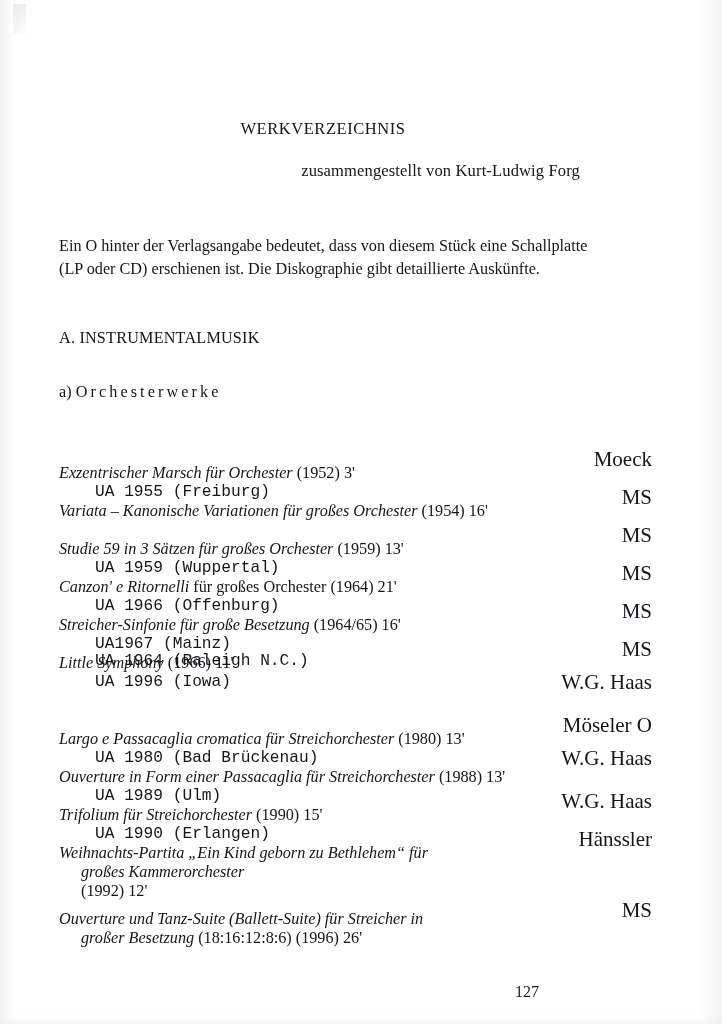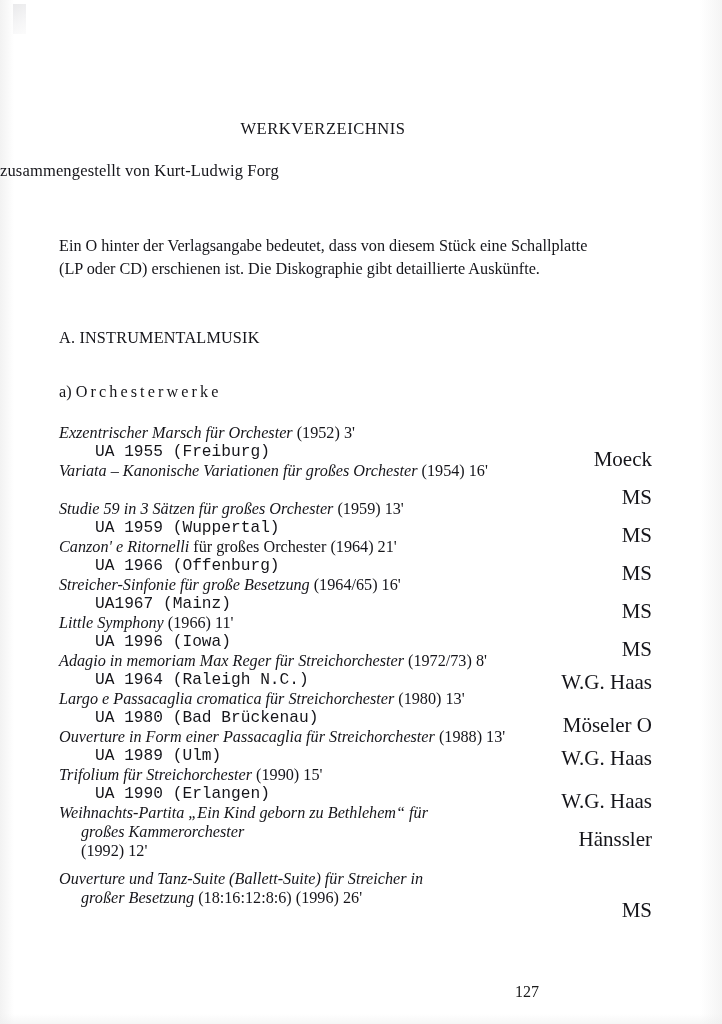--- a/index.html
+++ b/index.html
@@ -50,21 +50,21 @@
     text-align: center;
     font-size: 16.5px;
     letter-spacing: .55px;
     color: #15151a;
   }
   .subtitle {
     position: absolute;
     left: 0;
     top: 161px;
     width: 580px;
-    text-align: left;
+    text-align: right;
     font-size: 16.5px;
     letter-spacing: .15px;
     color: #15151a;
   }
 
   .intro {
     position: absolute;
     left: 59px;
     top: 235px;
     width: 545px;
@@ -109,20 +109,21 @@
     width: 470px;
   }
   .line {
     font-size: 16.2px;
     line-height: 19.2px;
     white-space: nowrap;
     color: #15151a;
   }
   .line.title-line {
     font-style: italic;
+    margin-top: 40px;
   }
   
   .line.title-line .roman {
     font-style: normal;
   }
   .line.cont {
     font-style: italic;
     padding-left: 22px;
   }
   .line.cont .roman {
@@ -216,21 +217,20 @@
       </div>
       <div class="work" style="position: absolute; top: 190px; left: 0px; width: 722px;">
         <div class="work-lines">
           <div class="line title-line">Little Symphony<span class="roman"> (1966) 11'</span></div>
           <div class="line ua">UA 1996 (Iowa)</div>
         </div>
         <div class="publisher" style="top: 6px;">MS</div>
       </div>
       <div class="work" style="position: absolute; top: 228px; left: 0px; width: 722px;">
         <div class="work-lines">
-          <div class="line title-line">Adagio in memoriam Max Reger für Streichorchester<span class="roman"> (1972/73) 8'</span></div>
           <div class="line ua">UA 1964 (Raleigh N.C.)</div>
         </div>
         <div class="publisher" style="top: 1px;">W.G. Haas</div>
       </div>
       <div class="work" style="position: absolute; top: 266px; left: 0px; width: 722px;">
         <div class="work-lines">
           <div class="line title-line">Largo e Passacaglia cromatica für Streichorchester<span class="roman"> (1980) 13'</span></div>
           <div class="line ua">UA 1980 (Bad Brückenau)</div>
         </div>
         <div class="publisher" style="top: 6px;">Möseler O</div>

